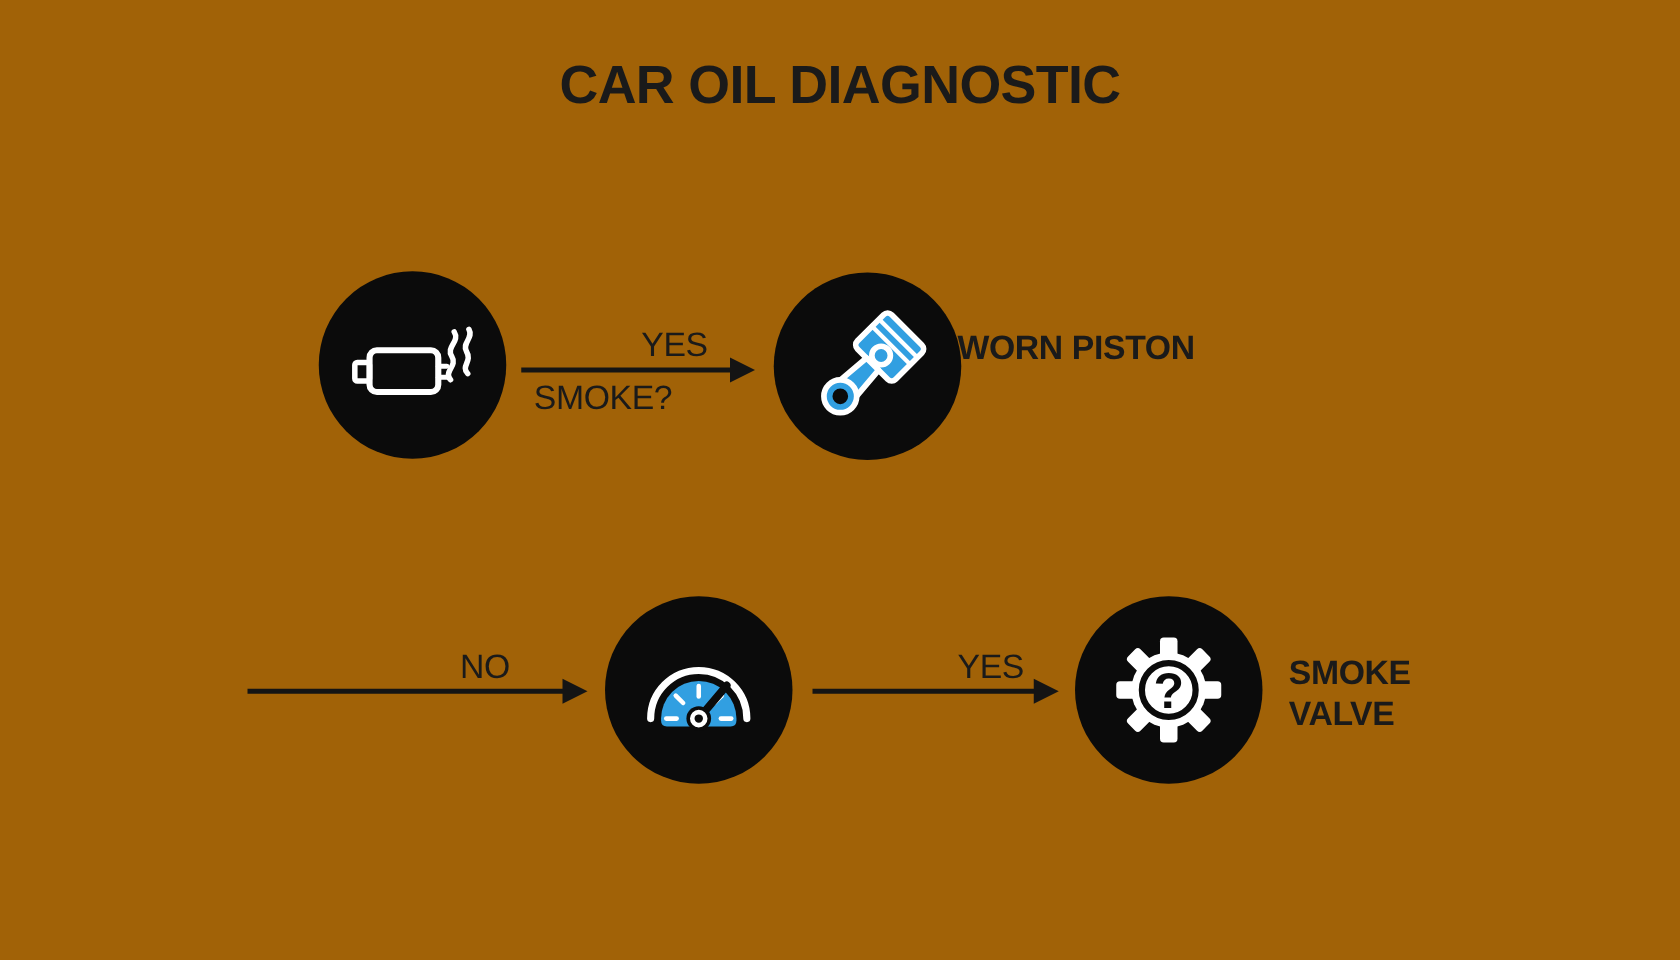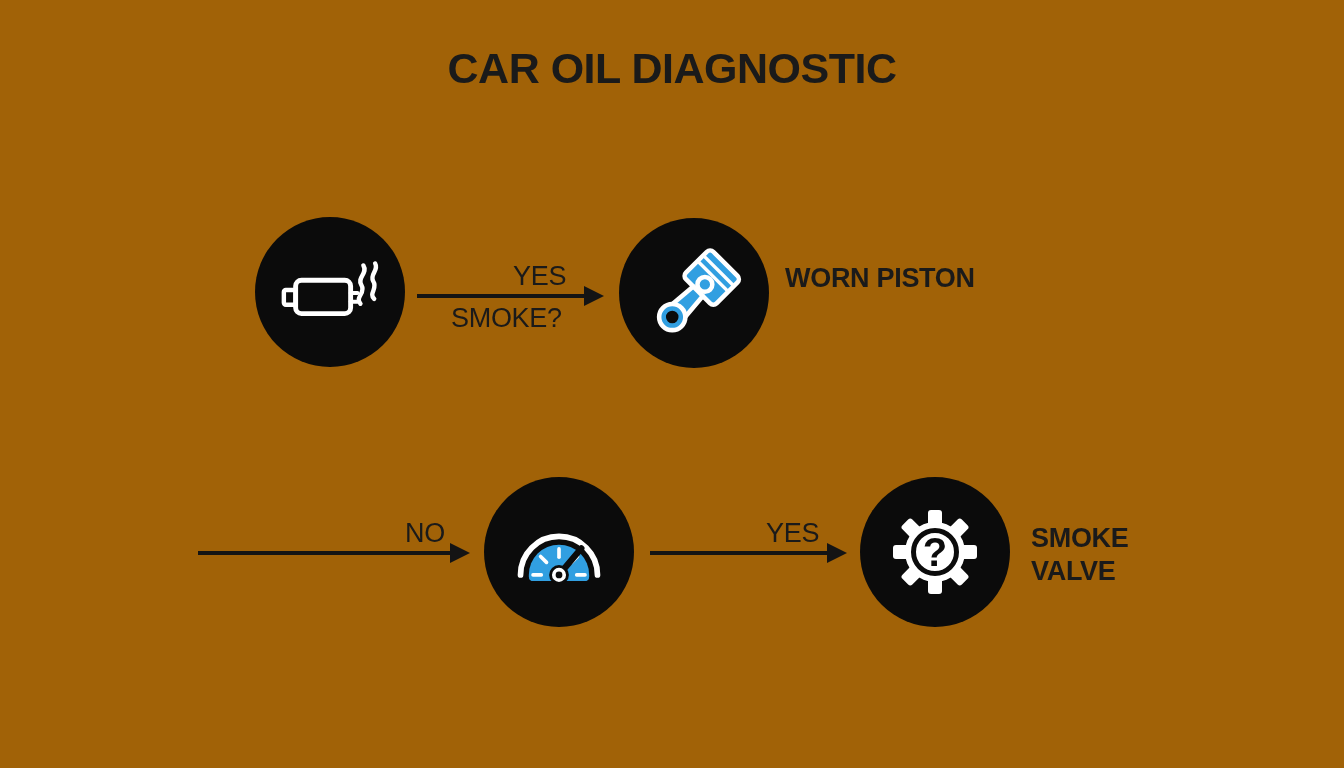--- a/index.html
+++ b/index.html
@@ -46,42 +46,42 @@
         <path d="M76 51 h7" stroke-width="4"></path>
         <path d="M76 60 h7" stroke-width="4"></path>
         <path d="M86 62 C80 55 92 51 87 43 C82 35 94 31 89 23" stroke-width="4.5"></path>
         <path d="M100 57 C94 51 104 47 99 39 C95 32 105 28 101 21" stroke-width="4.5"></path>
       </g>
     </svg>
   </div>
 
   <div class="edge-line" style="left:417px;top:294px;width:168px;"></div>
   <div class="lbl" style="left:513px;top:261px;">YES</div>
-  <div class="lbl" style="left:451px;top:303px;">SMOKE?</div>
+  <div class="lbl" style="left:427px;top:303px;">SMOKE?</div>
 
   <div class="node" style="left:619px;top:218px;">
     <svg width="114" height="114" viewBox="0 0 100 100">
       <g transform="rotate(45 50 52)">
         <rect x="31" y="13" width="38" height="34" rx="4" fill="#319fe1" stroke="#ffffff" stroke-width="4" stroke-linejoin="round"></rect>
         <line x1="31" y1="21.5" x2="69" y2="21.5" stroke="#ffffff" stroke-width="3"></line>
         <line x1="31" y1="28.5" x2="69" y2="28.5" stroke="#ffffff" stroke-width="3"></line>
         <circle cx="50" cy="38.5" r="6.5" fill="none" stroke="#ffffff" stroke-width="4"></circle>
         <path d="M44 47 L42 71 L58 71 L56 47 Z" fill="#319fe1" stroke="#ffffff" stroke-width="4" stroke-linejoin="round"></path>
         <circle cx="50" cy="79" r="11.5" fill="#319fe1" stroke="#ffffff" stroke-width="4"></circle>
         <circle cx="50" cy="79" r="5.5" fill="#0b0b0b"></circle>
       </g>
     </svg>
   </div>
 
-  <div class="outcome" style="left:785px;top:262px;">
+  <div class="outcome" style="left:766px;top:262px;">
     <div>WORN PISTON</div>
   </div>
 
   <div class="edge-line" style="left:198px;top:551px;width:253px;"></div>
-  <div class="lbl" style="left:405px;top:518px;">NO</div>
+  <div class="lbl" style="left:368px;top:518px;">NO</div>
 
   <div class="node" style="left:484px;top:477px;">
     <svg width="104" height="104" viewBox="0 0 100 100">
       <path d="M13 72 A37 37 0 1 1 87 72" fill="none" stroke="#ffffff" stroke-width="5.5" stroke-linecap="round"></path>
       <path d="M21 72 A29 29 0 0 1 79 72 L79 73.5 Q79 78 74.5 78 L25.5 78 Q21 78 21 73.5 Z" fill="#319fe1"></path>
       <g stroke="#ffffff" stroke-width="3.5" stroke-linecap="round">
         <line x1="25" y1="72" x2="33" y2="72"></line>
         <line x1="32.3" y1="54.3" x2="38" y2="60"></line>
         <line x1="50" y1="47" x2="50" y2="55"></line>
         <line x1="67.7" y1="54.3" x2="62" y2="60"></line>

